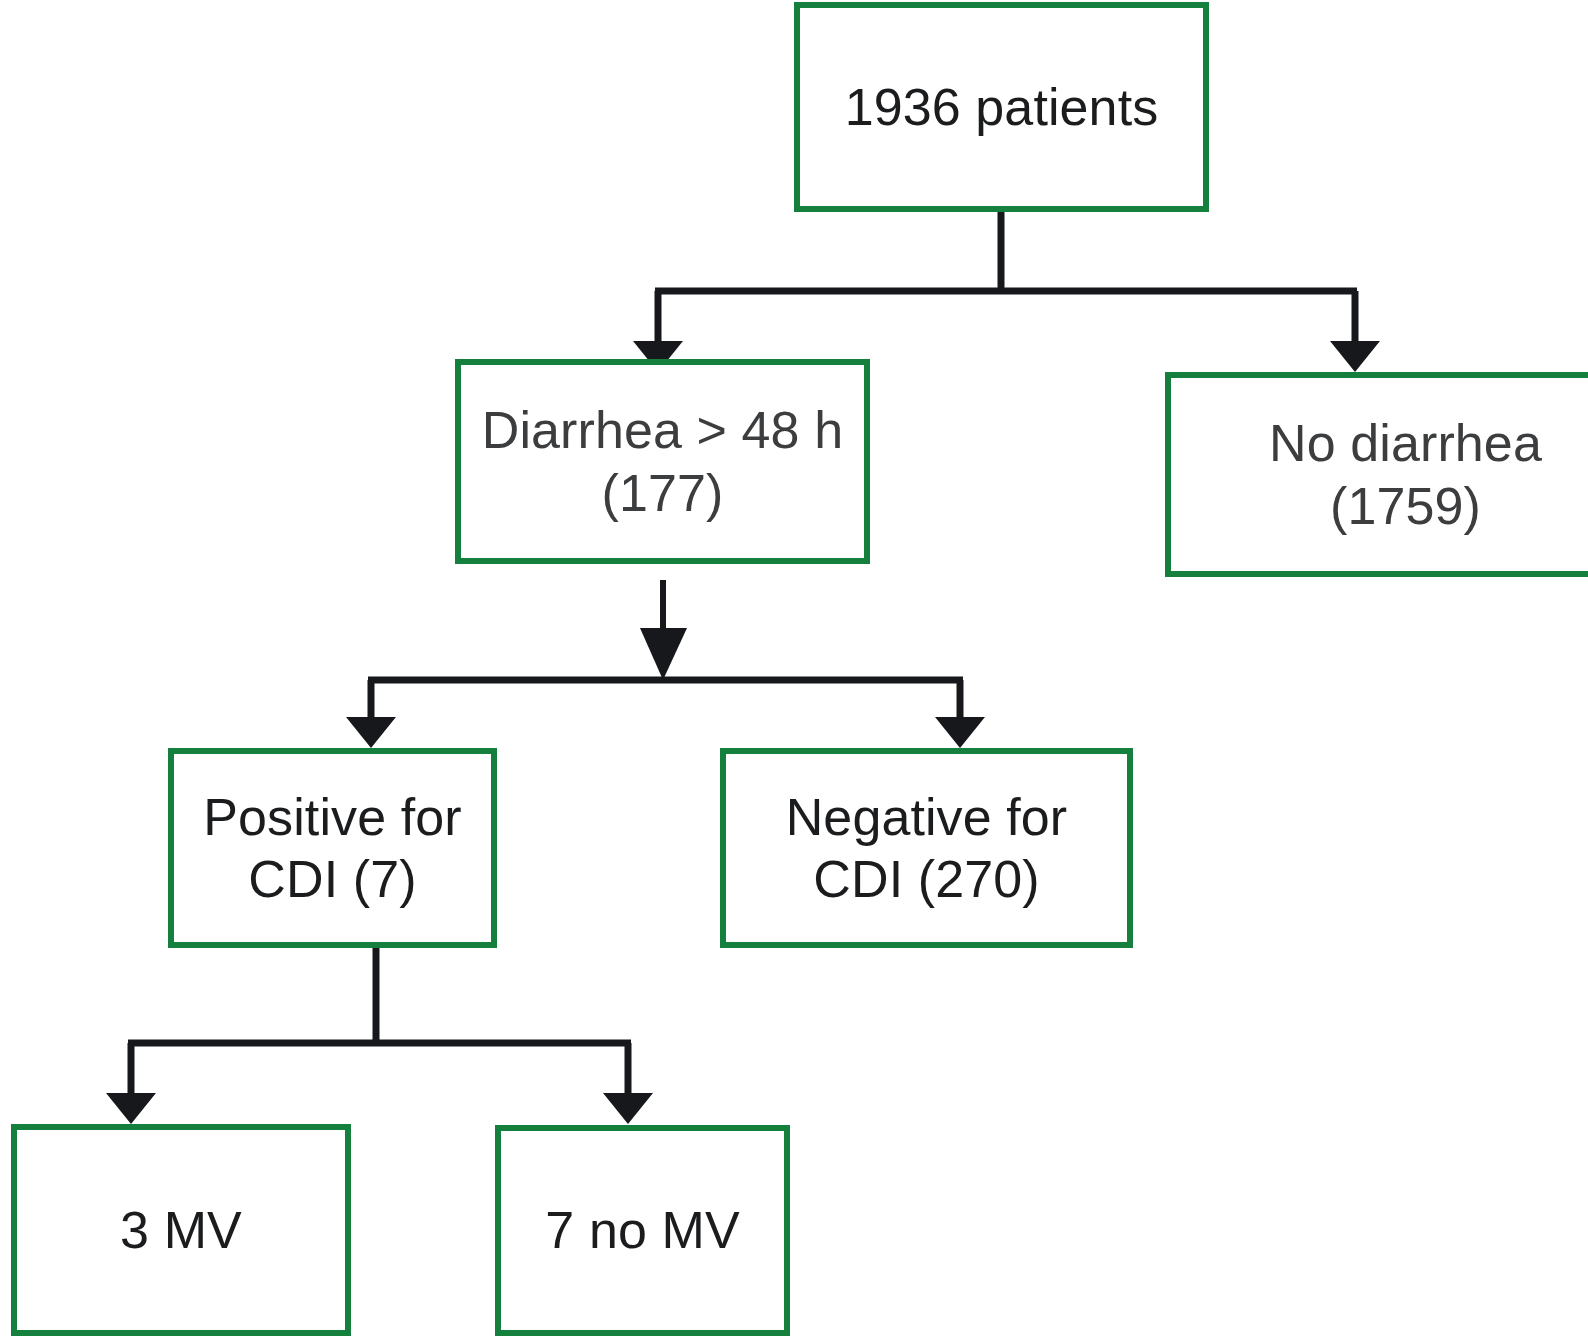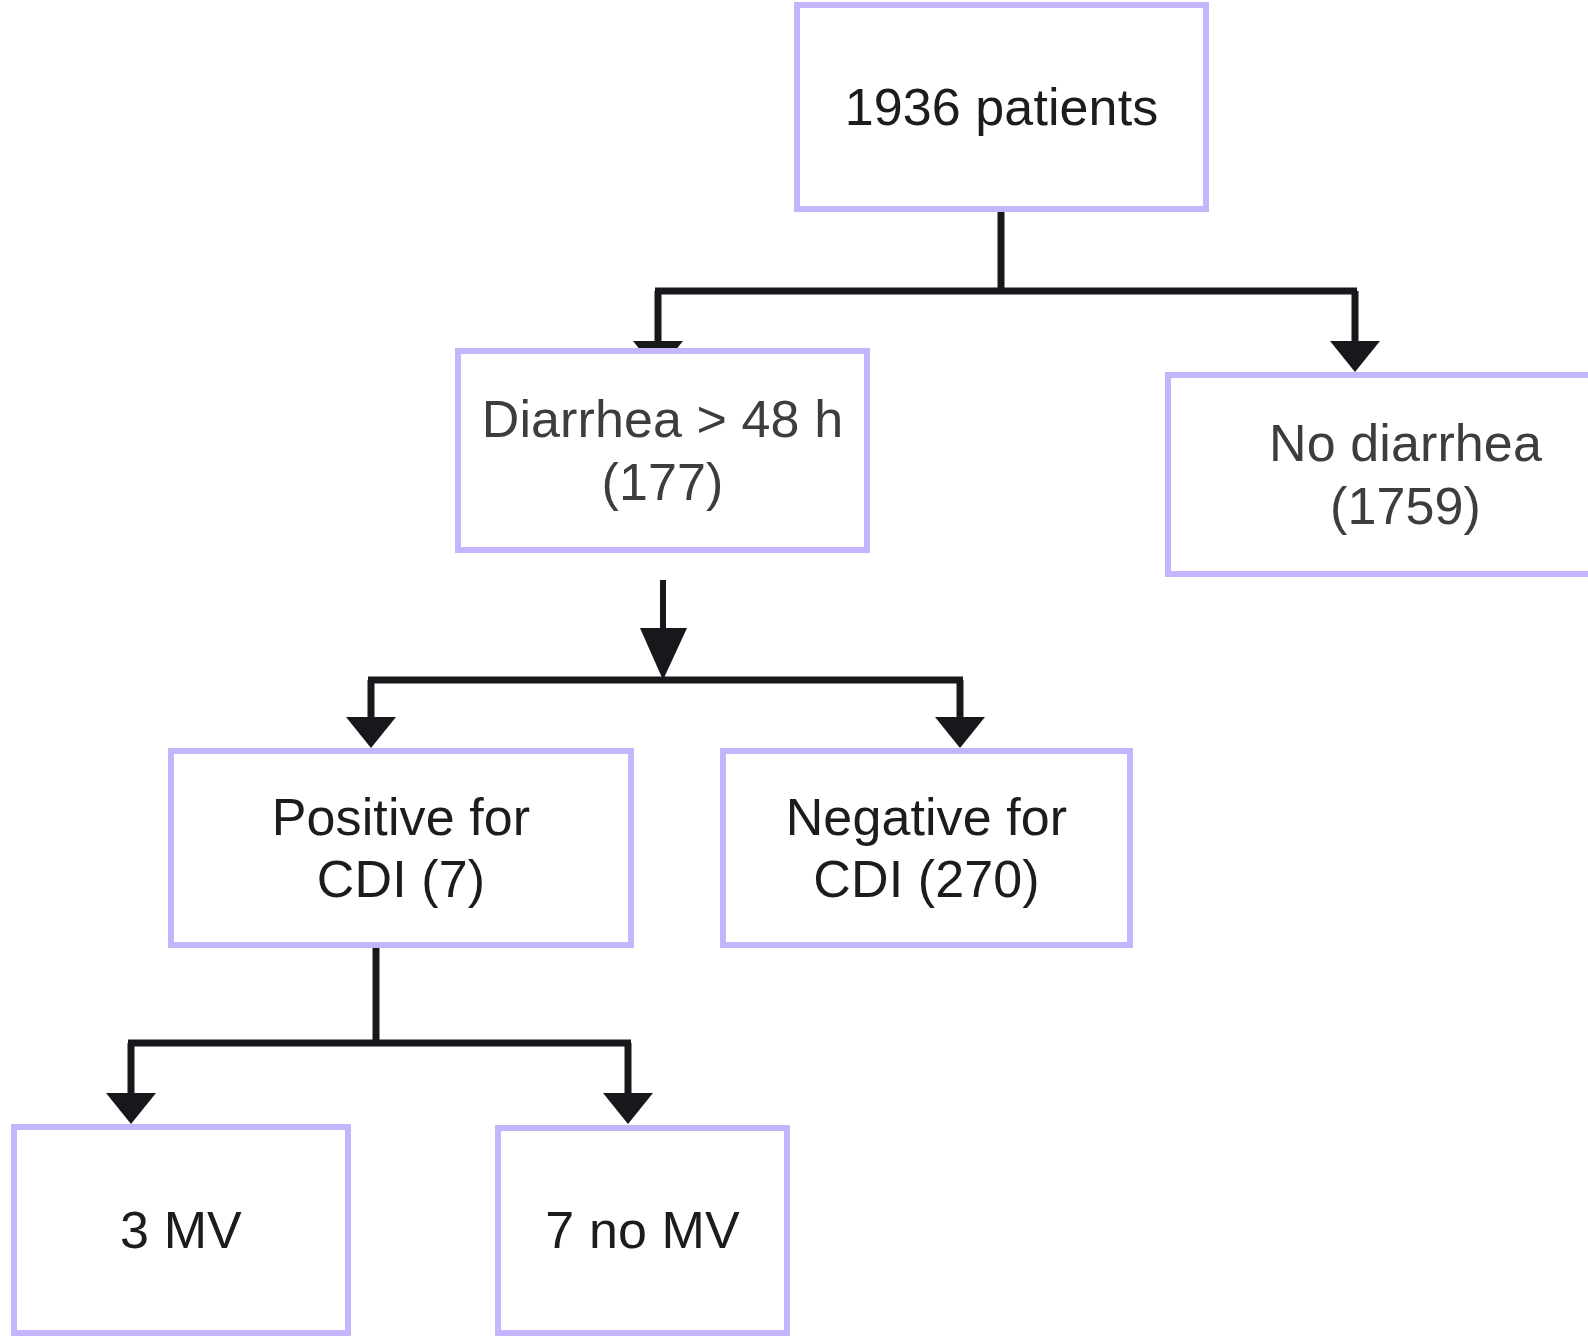--- a/index.html
+++ b/index.html
@@ -19,21 +19,21 @@
   #flow-svg {
     position: absolute;
     top: 0;
     left: 0;
     width: 1588px;
     height: 1338px;
   }
   .node-box {
     position: absolute;
     box-sizing: border-box;
-    border: 6px solid #c4b5fd;
+    border: 6px solid #15803d;
     background: #ffffff;
     display: flex;
     align-items: center;
     justify-content: center;
     text-align: center;
     line-height: 1.20;
     color: #1b1c1e;
     font-size: 52px;
     letter-spacing: 0.1px;
     white-space: pre-line;
@@ -87,31 +87,31 @@
 
       <path d="M 628 1043 L 628 1096" stroke="#16181c" stroke-width="7" fill="none"></path>
       <polygon points="603,1093 653,1093 628,1124" fill="#16181c"></polygon>
     </g>
   </svg>
 
   <div class="node-box" style="left:794px; top:2px; width:415px; height:210px;">
     <span class="node-label">1936 patients</span>
   </div>
 
-  <div class="node-box muted" style="left:455px; top:348px; width:415px; height:205px;">
+  <div class="node-box muted" style="left:455px; top:359px; width:415px; height:205px;">
     <span class="node-label">Diarrhea &gt; 48 h
 (177)</span>
   </div>
 
   <div class="node-box muted" style="left:1165px; top:372px; width:481px; height:205px;">
     <span class="node-label">No diarrhea
 (1759)</span>
   </div>
 
-  <div class="node-box" style="left:168px; top:748px; width:466px; height:200px;align-items:center;">
+  <div class="node-box" style="left:168px; top:748px; width:329px; height:200px;align-items:center;">
     <span class="node-label">Positive for
 CDI (7)</span>
   </div>
 
   <div class="node-box" style="left:720px; top:748px; width:413px; height:200px;">
     <span class="node-label">Negative for
 CDI (270)</span>
   </div>
 
   <div class="node-box" style="left:11px; top:1124px; width:340px; height:212px;">

